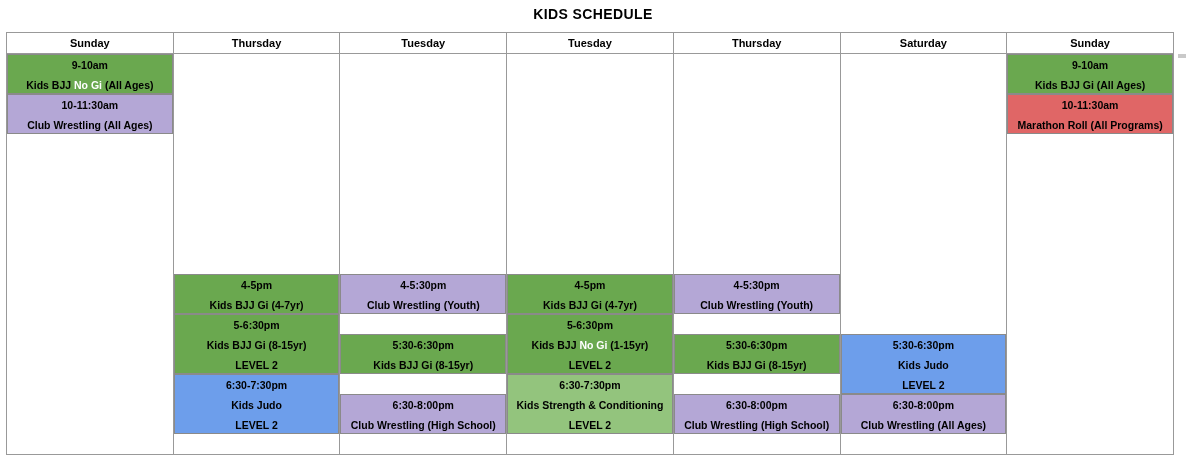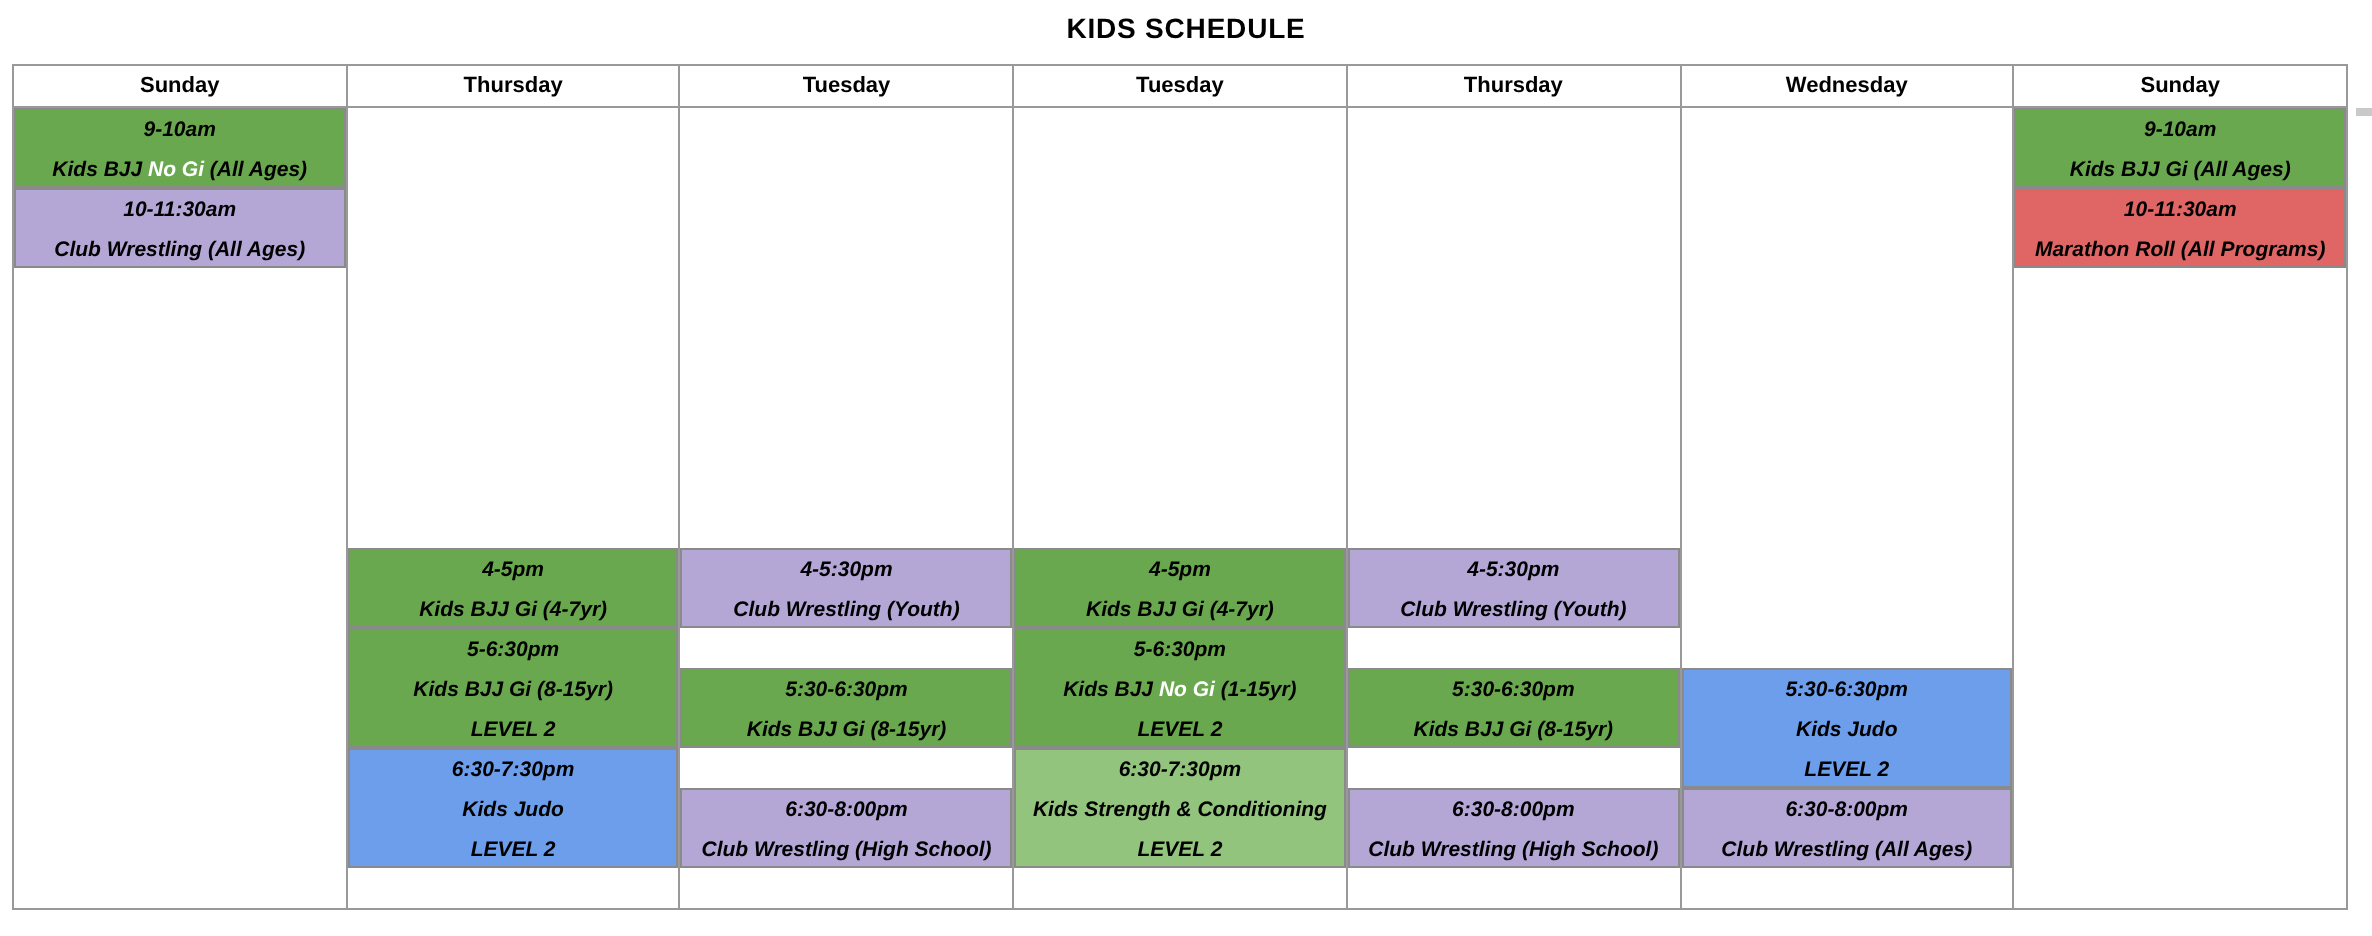--- a/index.html
+++ b/index.html
@@ -44,21 +44,20 @@
   .calendar td.daycol {
     border: 1px solid #999999;
     vertical-align: top;
     padding: 0;
     height: 400px;
   }
   .daycol-inner {
     position: relative;
     height: 400px;
     width: 100%;
-    font-style: italic;
   }
   .event {
     position: absolute;
     left: 0;
     right: 0;
     box-sizing: border-box;
     border: 1px solid #8a8a8a;
     font-size: 10.5px;
     font-weight: bold;
     text-align: center;
@@ -97,21 +96,21 @@
   <div class="title">KIDS SCHEDULE</div>
 
   <table class="calendar">
     <thead>
       <tr>
         <th>Sunday</th>
         <th>Thursday</th>
         <th>Tuesday</th>
         <th>Tuesday</th>
         <th>Thursday</th>
-        <th>Wednesday</th>
+        <th>Saturday</th>
         <th>Sunday</th>
       </tr>
     </thead>
     <tbody>
       <tr>
         <td class="daycol">
           <div class="daycol-inner">
               <div class="event c-green" style="top: 0px; height: 40px;">
                 <span class="line">9-10am</span>
                 <span class="line"><span>Kids BJJ </span><span class="nogi">No Gi</span><span> (All Ages)</span></span>

